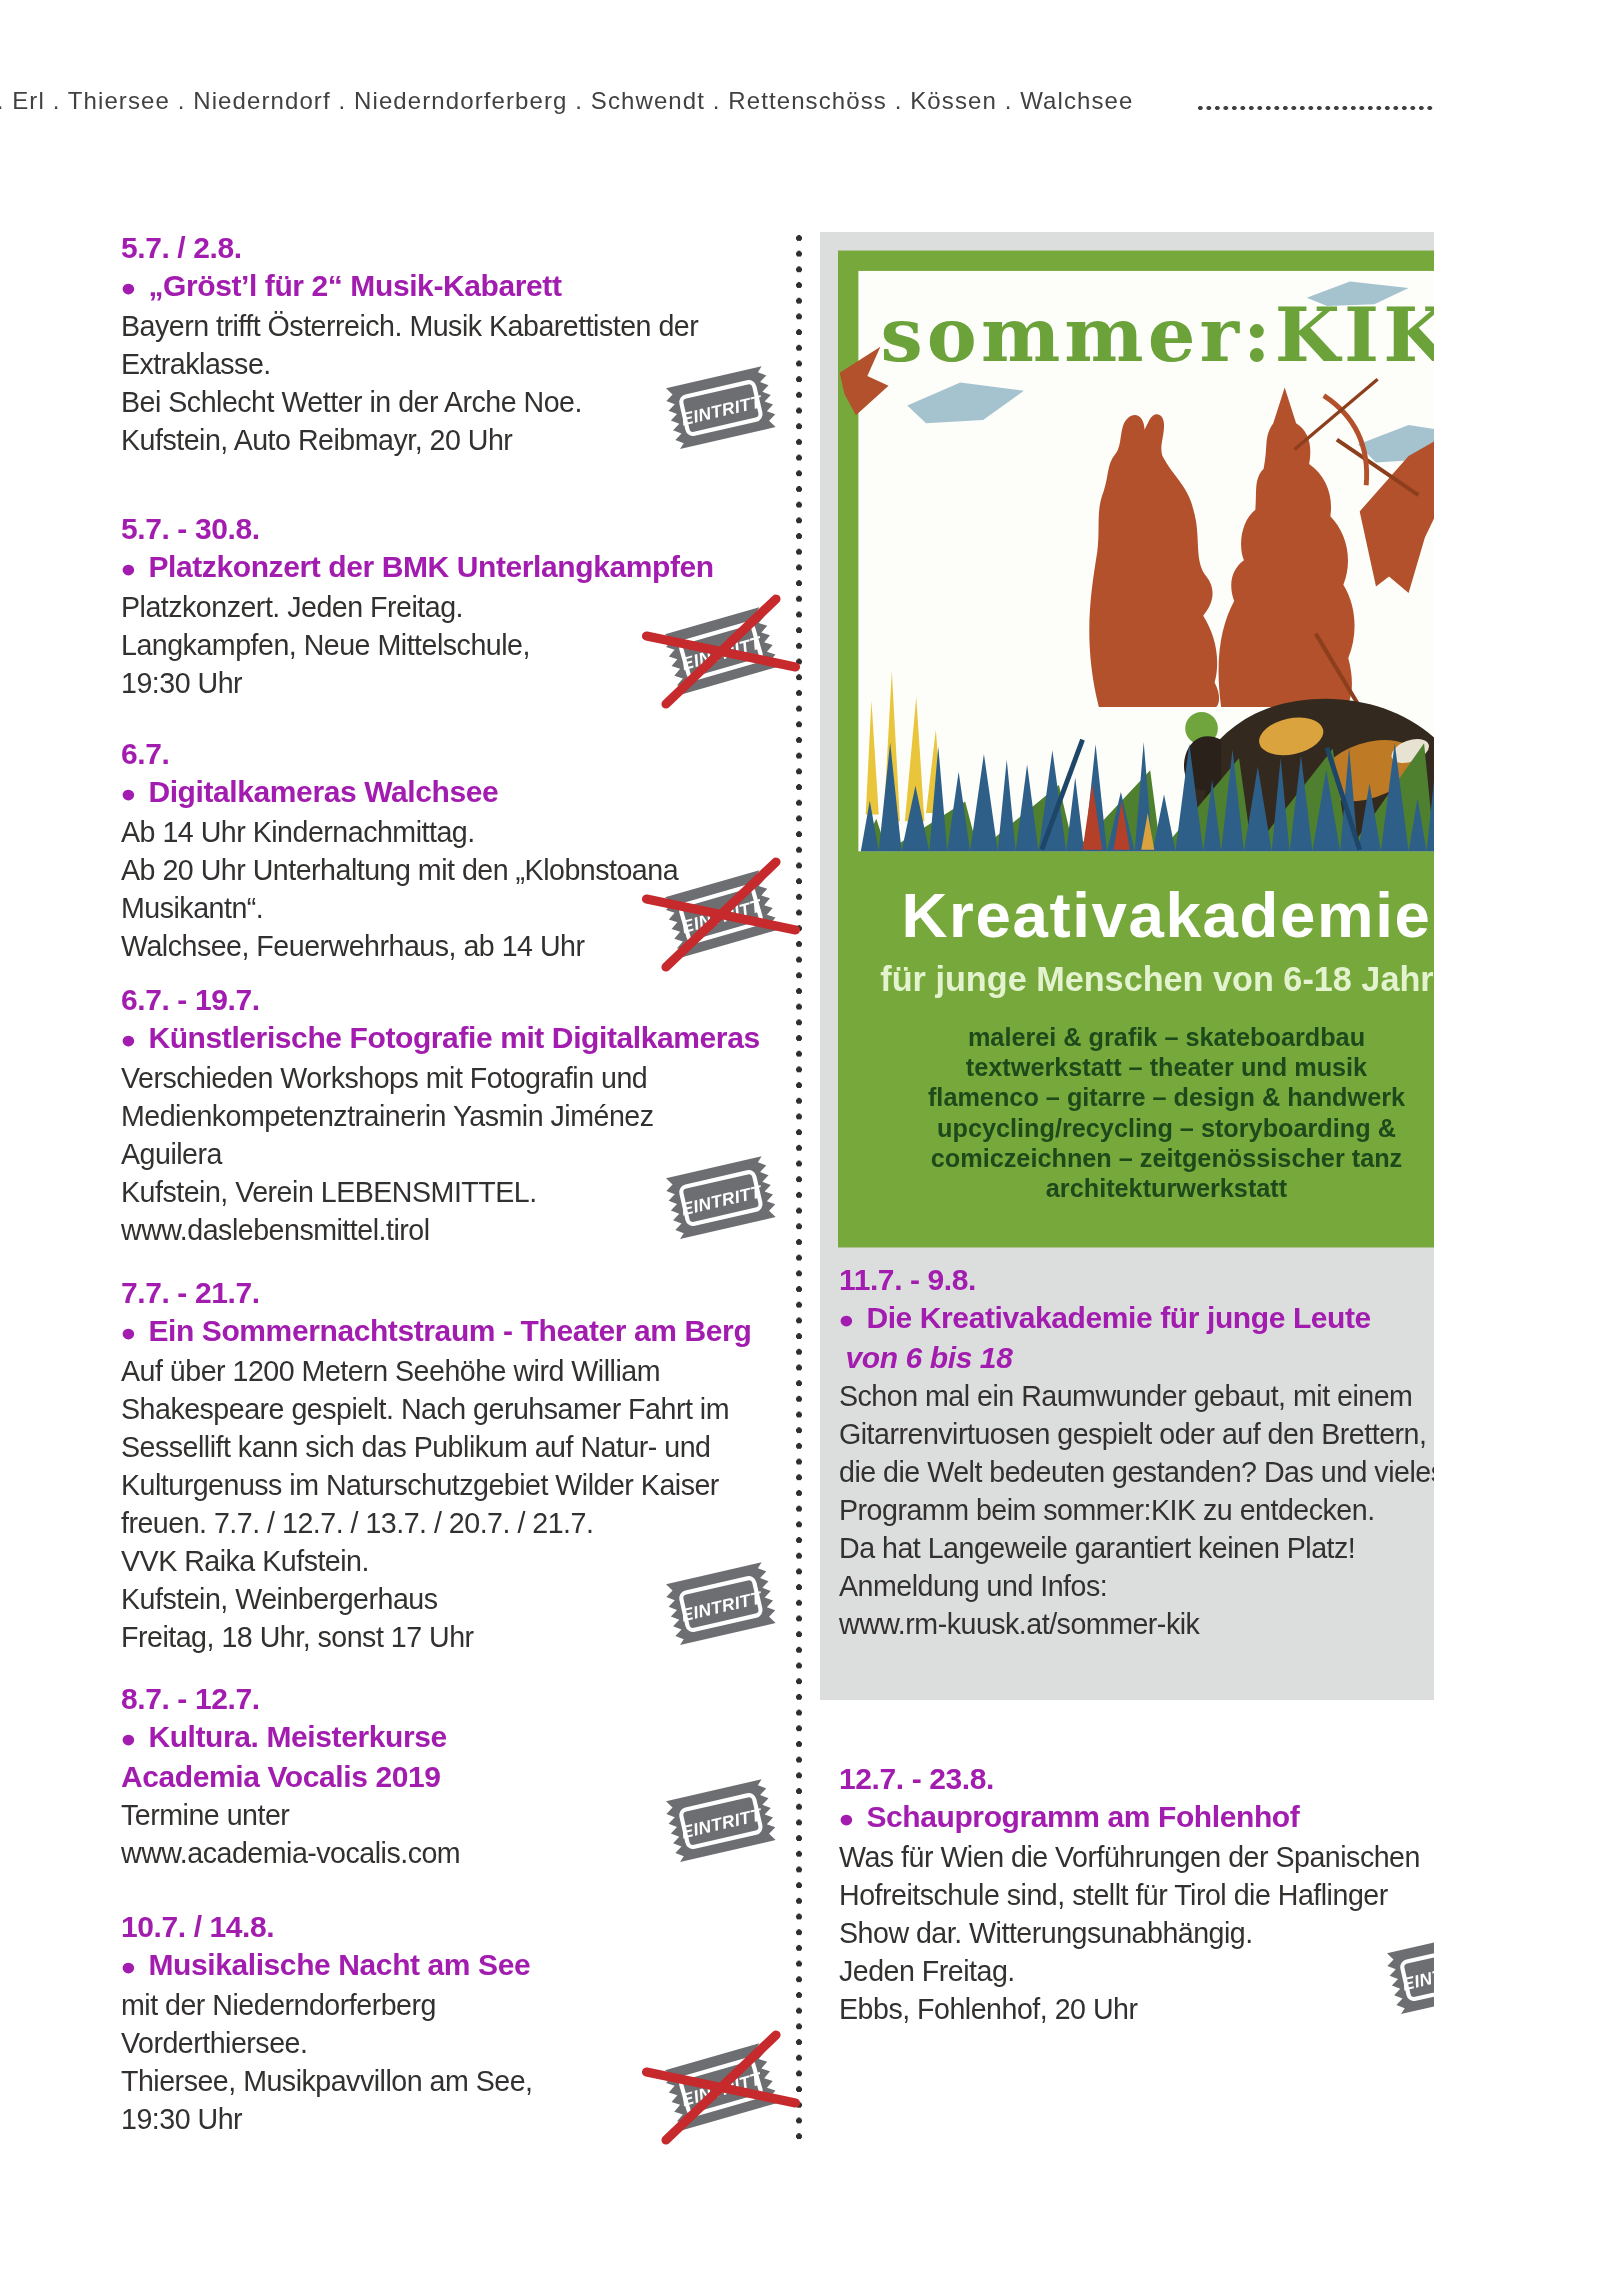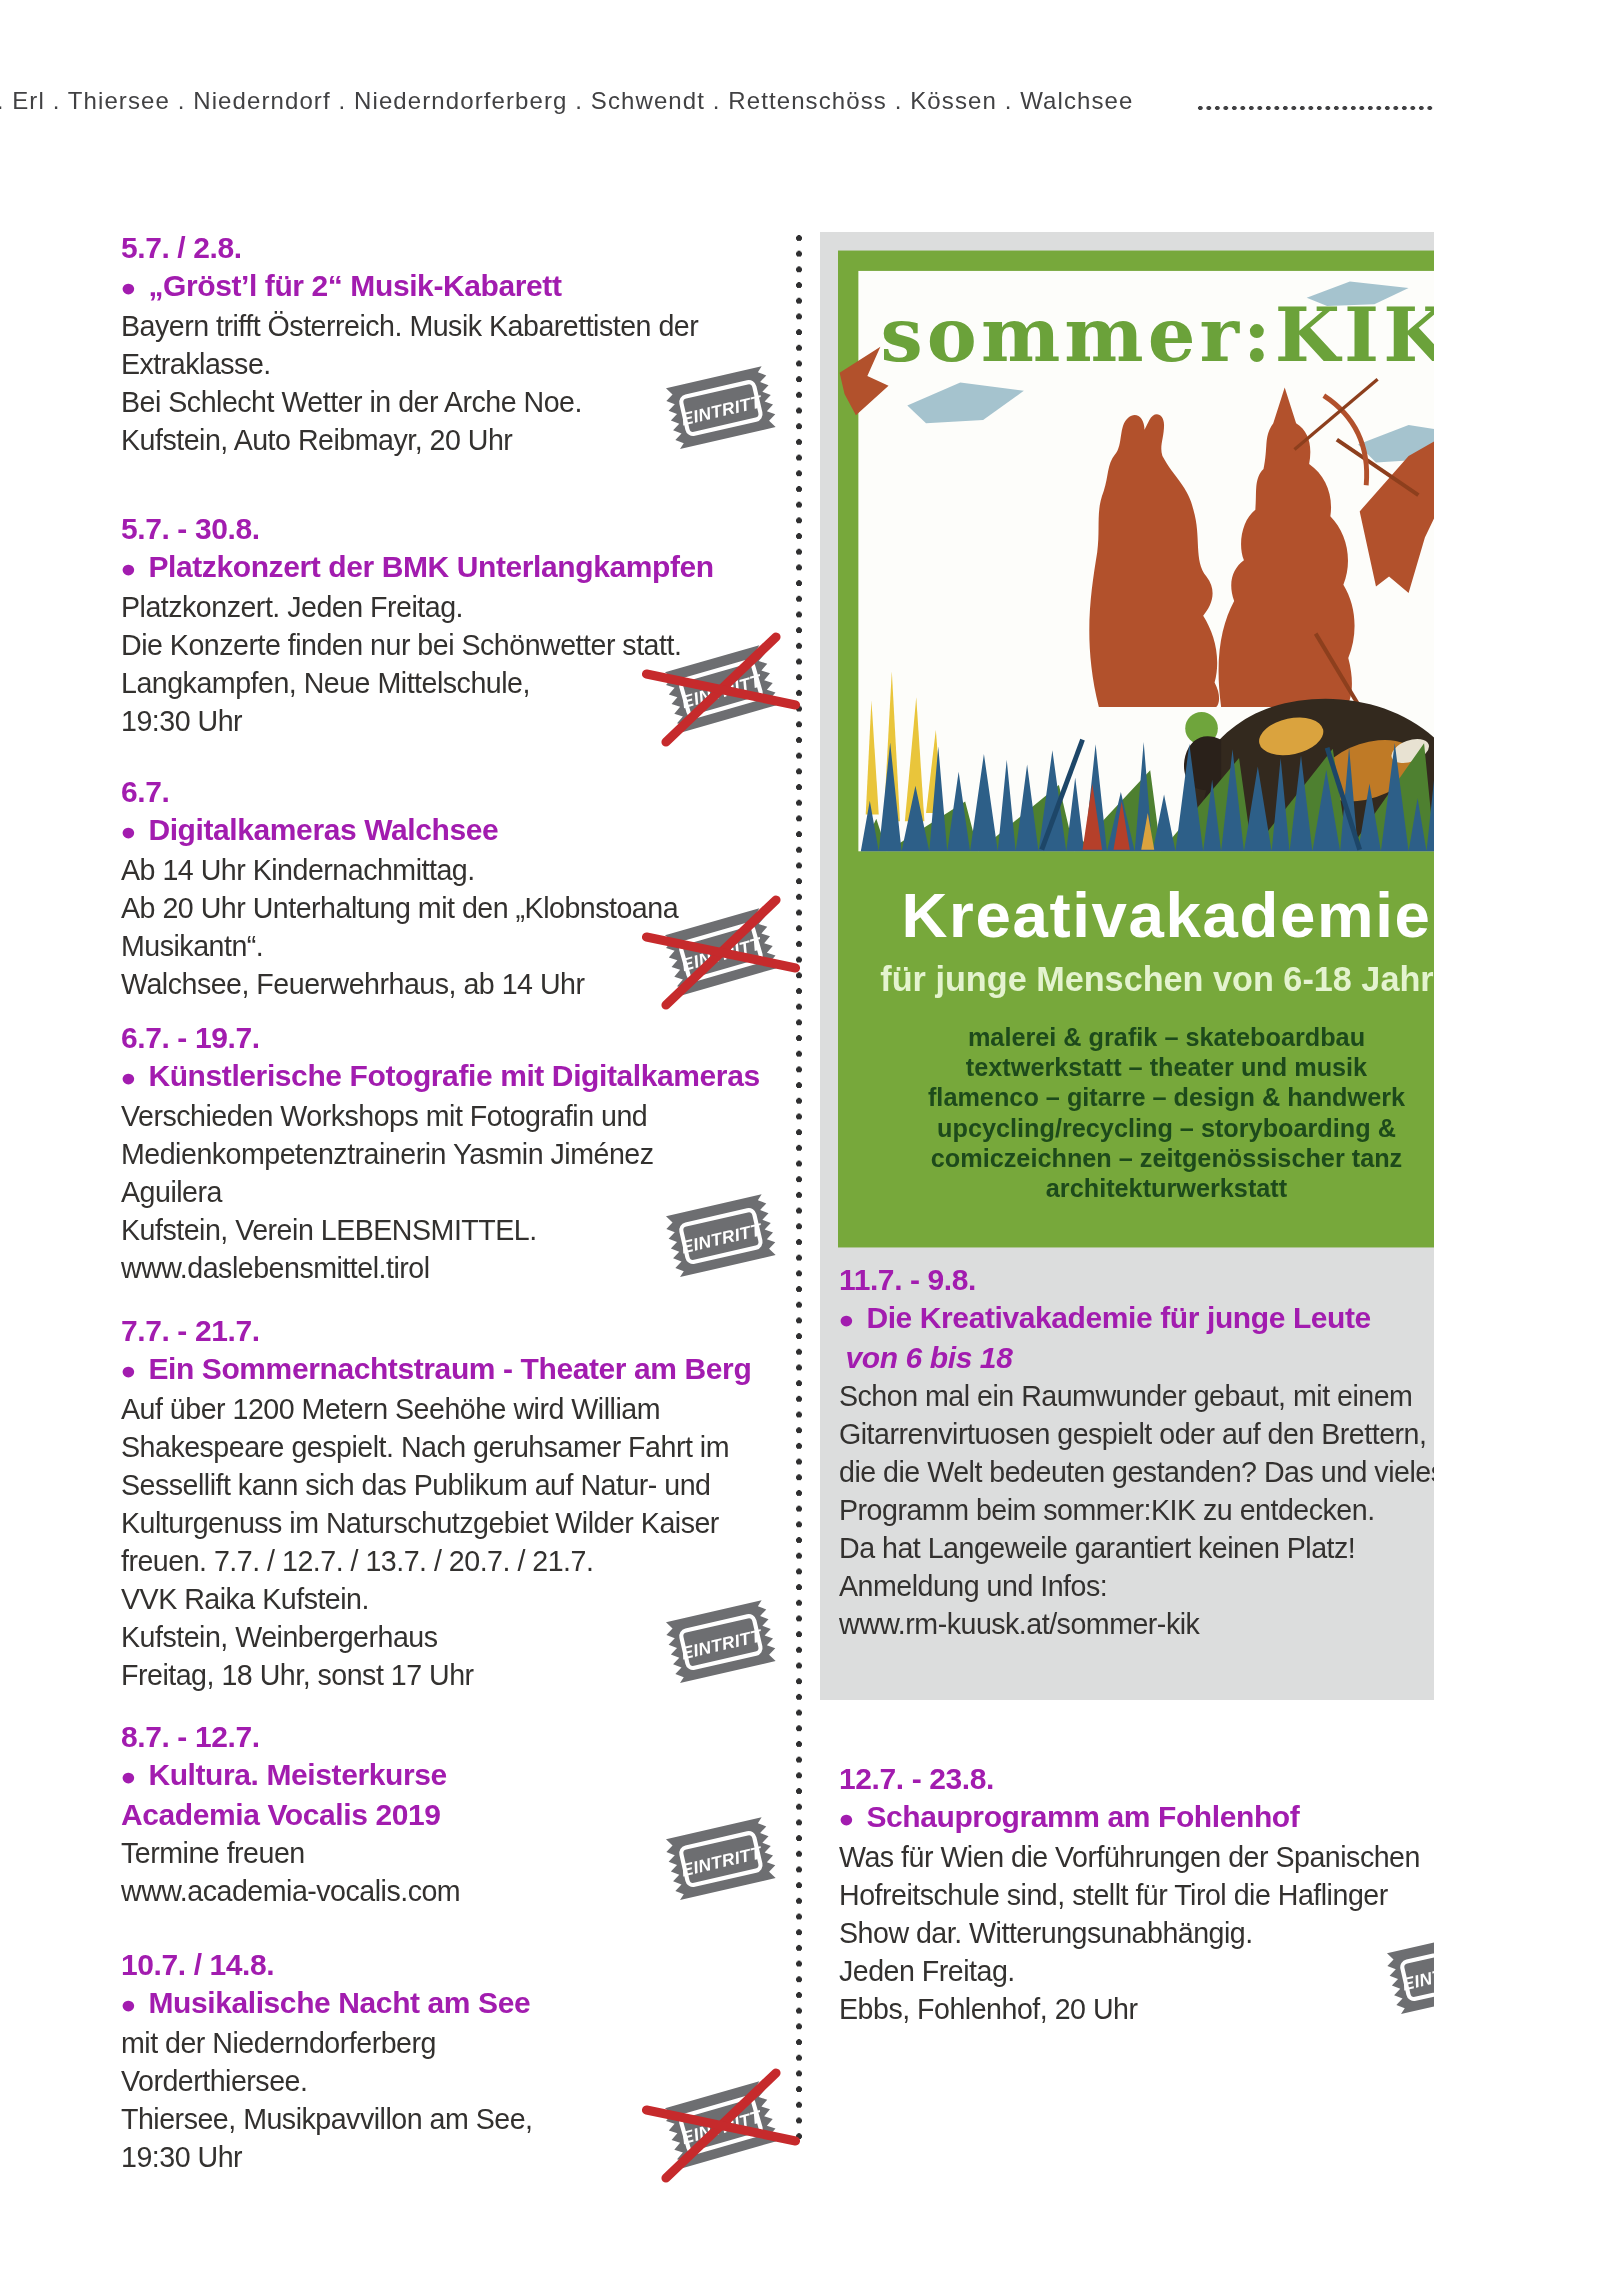--- a/index.html
+++ b/index.html
@@ -83,21 +83,20 @@
           </g>
         </svg>
       </div>
     </article>
       <article class="event">
       <div class="ev-date">5.7. - 30.8.</div>
       <div class="ev-title"><span class="bullet">●</span><span class="ev-title-text">Platzkonzert der BMK Unterlangkampfen</span></div>
 
       <div class="ev-body">
           <div class="ev-line">Platzkonzert. Jeden Freitag.</div>
-          <div class="ev-line">Die Konzerte finden nur bei Schönwetter statt.</div>
           <div class="ev-line">Langkampfen, Neue Mittelschule,</div>
           <div class="ev-line">19:30 Uhr</div>
         </div>
       <div class="ticket crossed">
         <svg viewBox="0 0 150 95">
           <path class="t-body" fill="#6d6e71" d="M16 9 L134 9 L128 15 L137 21 L128 27 L137 33 L128 39 L137 45 L128 51 L137 57 L128 63 L137 69 L128 75 L134 84 L16 84 L22 78 L13 72 L22 66 L13 60 L22 54 L13 48 L22 42 L13 36 L22 30 L13 24 L22 18 Z"></path>
           <rect x="30" y="24" width="90" height="46" rx="7" fill="none" stroke="#ffffff" stroke-width="5"></rect>
           <text class="t-label" x="75" y="57" text-anchor="middle" font-size="21" font-weight="bold" font-style="italic" letter-spacing="0.5" fill="#ffffff" font-family="Liberation Sans, sans-serif">EINTRITT</text>
           <g class="cross" stroke="#c62a2c" stroke-width="11" stroke-linecap="round">
             <line x1="-6" y1="90" x2="156" y2="5"></line>
@@ -175,21 +174,21 @@
             <line x1="-6" y1="5" x2="156" y2="90"></line>
           </g>
         </svg>
       </div>
     </article>
       <article class="event">
       <div class="ev-date">8.7. - 12.7.</div>
       <div class="ev-title"><span class="bullet">●</span><span class="ev-title-text">Kultura. Meisterkurse</span></div>
       <div class="ev-title2">Academia Vocalis 2019</div>
       <div class="ev-body">
-          <div class="ev-line">Termine freuen</div>
+          <div class="ev-line">Termine unter</div>
           <div class="ev-line">www.academia-vocalis.com</div>
         </div>
       <div class="ticket plain">
         <svg viewBox="0 0 150 95">
           <path class="t-body" fill="#6d6e71" d="M16 9 L134 9 L128 15 L137 21 L128 27 L137 33 L128 39 L137 45 L128 51 L137 57 L128 63 L137 69 L128 75 L134 84 L16 84 L22 78 L13 72 L22 66 L13 60 L22 54 L13 48 L22 42 L13 36 L22 30 L13 24 L22 18 Z"></path>
           <rect x="30" y="24" width="90" height="46" rx="7" fill="none" stroke="#ffffff" stroke-width="5"></rect>
           <text class="t-label" x="75" y="57" text-anchor="middle" font-size="21" font-weight="bold" font-style="italic" letter-spacing="0.5" fill="#ffffff" font-family="Liberation Sans, sans-serif">EINTRITT</text>
           <g class="cross" stroke="#c62a2c" stroke-width="11" stroke-linecap="round">
             <line x1="-6" y1="90" x2="156" y2="5"></line>
             <line x1="-6" y1="5" x2="156" y2="90"></line>

